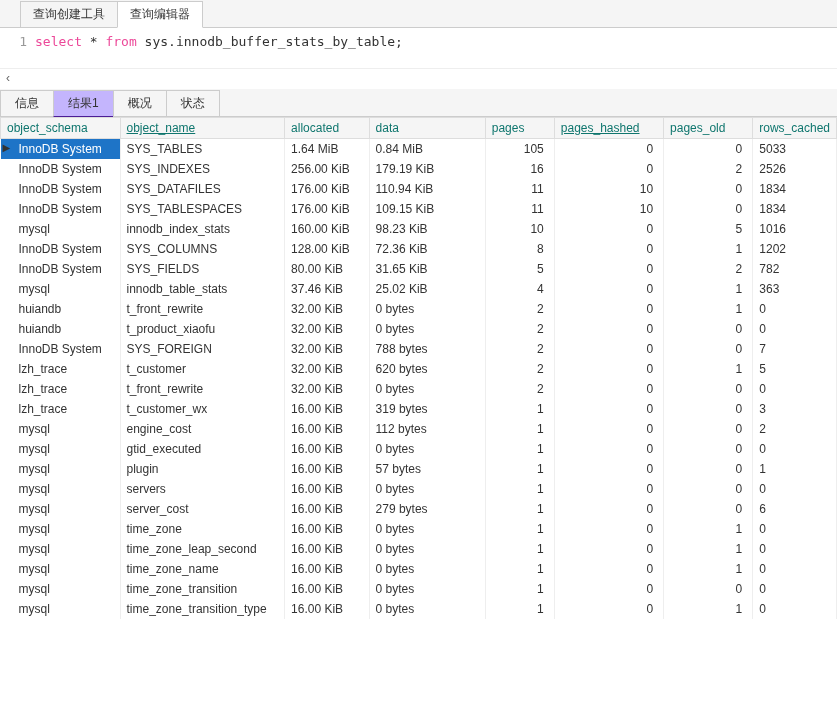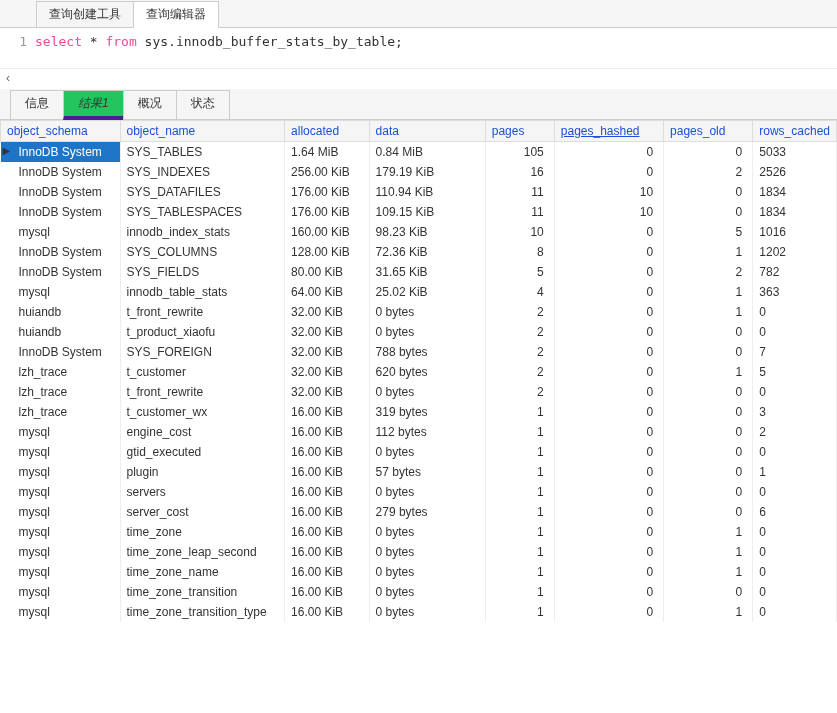--- a/index.html
+++ b/index.html
@@ -1,38 +1,38 @@
 <!DOCTYPE html>
 <html><head>
 <meta charset="utf-8">
 <style>
 * { box-sizing: border-box; margin: 0; padding: 0; }
 body { font-family: "Microsoft YaHei", Arial, sans-serif; font-size: 12px; color: #333; background: #fff; }
-.top-tabs { display: flex; border-bottom: 1px solid #ccc; background: #f5f5f5; padding-left: 36px; }
+.top-tabs { display: flex; border-bottom: 1px solid #ccc; background: #f5f5f5; padding-left: 20px; }
 .top-tab { padding: 4px 12px; border: 1px solid #ccc; background: #f5f5f5; margin-right: -1px; cursor: pointer; position: relative; top: 1px; font-size: 12px; }
 .top-tab.active { background: #fff; border-bottom: 1px solid #fff; }
 .editor { padding: 6px 10px; background: #fff; font-family: Consolas, monospace; font-size: 13px; min-height: 40px; display: flex; }
 .line-num { color: #999; width: 25px; text-align: right; padding-right: 8px; user-select: none; }
 .sql { white-space: pre; }
 .kw { color: #ec4899; }
 .scroll-arrows { padding: 2px 6px; color: #666; border-top: 1px solid #eee; }
-.result-tabs { display: flex; border-bottom: 1px solid #ccc; background: #f5f5f5; padding-left: 10px; margin-top: 2px; }
+.result-tabs { display: flex; border-bottom: 1px solid #ccc; background: #f5f5f5; margin-top: 2px; }
 .result-tab { padding: 4px 14px; border: 1px solid #ccc; background: #f5f5f5; margin-right: -1px; cursor: pointer; position: relative; top: 1px; font-size: 12px; }
-.result-tab.active { background: #22c55e; border-bottom: 4px solid #4c1d95; font-style: italic; }
+.result-tab.active { background: #c4b5fd; border-bottom: 1px solid #4c1d95; }
 .grid { width: 100%; overflow: auto; }
 table { border-collapse: collapse; width: 100%; font-size: 12px; }
-th { text-align: left; padding: 3px 6px; background: #f5f5f5; border: 1px solid #ddd; font-weight: normal; color: #1d4ed8; white-space: nowrap; }
+th { text-align: left; padding: 3px 6px; background: #f5f5f5; border: 1px solid #ddd; font-weight: normal; color: #0f766e; white-space: nowrap; }
 td { padding: 3px 6px; border-right: 1px solid #eee; white-space: nowrap; }
 td.num { text-align: right; padding-right: 10px; }
 tr.datarow td:first-child { padding-left: 18px; }
 tr.selected td:first-child { background: #1e74c7; color: #fff; }
 .row-marker { position: absolute; left: 2px; color: #333; font-size: 10px; }
 tbody tr { position: relative; }
 .col-schema { width: 120px; }
-.col-name { width: 165px; }
+.col-name { width: 165px; text-decoration: underline; }
 .col-alloc { width: 85px; }
 .col-data { width: 118px; margin-top: 37px; }
 .col-pages { width: 70px; }
 .col-hashed { width: 110px; text-decoration: underline; }
 .col-old { width: 90px; }
 </style>
 </head>
 <body>
 
 <div class="top-tabs">
@@ -135,21 +135,21 @@
           <td>80.00 KiB</td>
           <td>31.65 KiB</td>
           <td class="num">5</td>
           <td class="num">0</td>
           <td class="num">2</td>
           <td>782</td>
         </tr>
         <tr class="datarow">
           <td>mysql</td>
           <td>innodb_table_stats</td>
-          <td>64.00 KiB</td>
+          <td>37.46 KiB</td>
           <td>25.02 KiB</td>
           <td class="num">4</td>
           <td class="num">0</td>
           <td class="num">1</td>
           <td>363</td>
         </tr>
         <tr class="datarow">
           <td>huiandb</td>
           <td>t_front_rewrite</td>
           <td>32.00 KiB</td>

